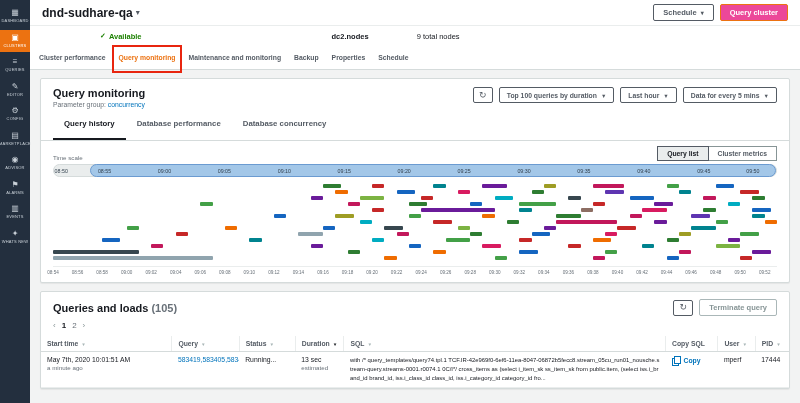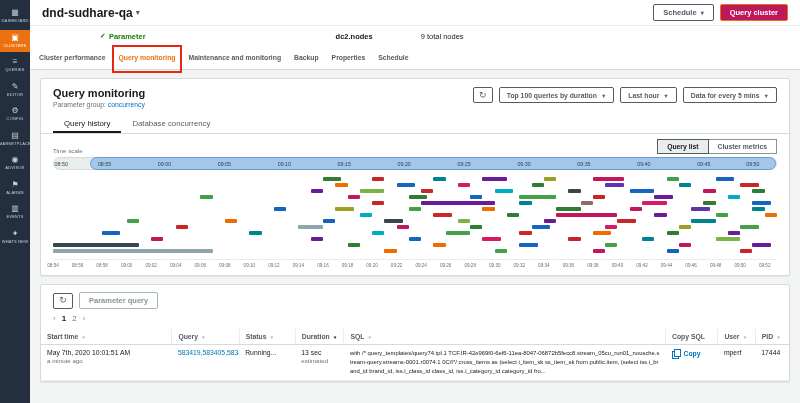--- a/index.html
+++ b/index.html
@@ -11,21 +11,21 @@
 .sb-item.sel{background:#ec7211;color:#fff}
 .sb-ico{font-size:8px;line-height:10px}
 .sb-lbl{font-size:4px;margin-top:1px;text-align:center;letter-spacing:.2px;line-height:4.5px}
 
 .main{flex:1;min-width:0;display:flex;flex-direction:column;background:#fff}
 .topbar{height:26px;flex:none;display:flex;align-items:center;padding:0 12px;background:#fff;border-bottom:1px solid #eaeded}
 .cluster-name{font-size:12px;font-weight:bold}
 .name-caret{font-size:8px;color:#545b64;margin-left:3px}
 .topbar-actions{margin-left:auto;display:flex;gap:6px;align-items:center}
 .btn{font-size:7.5px;font-weight:bold;border:1px solid #545b64;border-radius:2px;background:#fff;color:#545b64;padding:3px 9px;cursor:pointer;white-space:nowrap;font-family:inherit}
-.btn.primary{background:#be185d;border-color:#ec7211;color:#fff}
+.btn.primary{background:#ec4899;border-color:#ec7211;color:#fff}
 .btn.disabled{color:#879596;border-color:#aab7b8}
 .btn .dd-caret{margin-left:4px;font-size:6px}
 .statusbar{height:20px;flex:none;display:flex;align-items:center;font-size:7.5px;background:#fff}
 .status-available{color:#1d8102;font-weight:bold;margin-left:70px;display:flex;align-items:center;gap:3px}
 .check-ico{font-size:7px}
 .node-type{margin-left:190px;font-weight:bold}
 .total-nodes{margin-left:48px}
 .tabbar{height:24px;flex:none;display:flex;align-items:center;gap:13px;padding:0 9px;background:#fff;border-bottom:1px solid #d5dbdb}
 .tab{font-size:6.8px;font-weight:bold;color:#545b64;height:24px;line-height:24px;cursor:pointer;white-space:nowrap}
 .tab.sel{color:#ec7211}
@@ -36,21 +36,21 @@
 .panel{background:#fff;border:1px solid #d5dbdb;border-radius:2px;box-shadow:0 1px 1px rgba(0,0,0,.06)}
 .panel-head{display:flex;justify-content:space-between;align-items:flex-start;padding:8px 12px 6px}
 .panel-title{font-size:11px;font-weight:bold}
 .panel-sub{font-size:6.8px;color:#687078;margin-top:2px}
 .panel-sub .plink{color:#0073bb}
 .head-controls{display:flex;gap:6px;align-items:center}
 .icon-btn{width:20px;height:16px;border:1px solid #545b64;border-radius:2px;background:#fff;color:#545b64;font-size:9px;line-height:13px;text-align:center;cursor:pointer}
 .dropdown{font-size:6.8px;font-weight:bold;color:#545b64;border:1px solid #545b64;border-radius:2px;background:#fff;padding:3.5px 7px;cursor:pointer;white-space:nowrap;font-family:inherit}
 .dropdown .dd-caret{margin-left:4px;font-size:5.5px}
 .subtabs{display:flex;align-items:flex-end;border-bottom:1px solid #d5dbdb;padding:0 12px}
-.subtab{font-size:7.8px;font-weight:normal;color:#545b64;padding:5px 11px 3px;border-bottom:2px solid transparent;cursor:pointer;white-space:nowrap}
+.subtab{font-size:7.8px;font-weight:bold;color:#545b64;padding:5px 11px 10px;border-bottom:2px solid transparent;cursor:pointer;white-space:nowrap}
 .subtab.active{color:#16191f;border-bottom-color:#16191f}
 .ts-row{display:flex;justify-content:space-between;align-items:flex-end;padding:5px 12px 0}
 .ts-label{font-size:6.2px;color:#687078}
 .toggle-group{display:flex}
 .toggle{font-size:6.8px;font-weight:bold;color:#545b64;border:1px solid #879596;background:#fff;padding:3px 9px;cursor:pointer;white-space:nowrap;font-family:inherit}
 .toggle.active{background:#eaeded;border-color:#545b64;color:#16191f}
 .toggle+.toggle{border-left:0}
 
 .brush{position:relative;height:13px;margin:3px 12px 0;background:#eaeded;border:1px solid #d5dbdb;border-radius:7px}
 .brush-sel{position:absolute;top:-1px;bottom:-1px;left:5%;right:0;background:#a3c7e8;border:1px solid #6b9bd1;border-radius:7px}
@@ -151,21 +151,21 @@
       <span class="name-caret">▾</span>
       <div class="topbar-actions">
         <button class="btn"><span>Schedule</span><span class="dd-caret">▾</span></button>
         <button class="btn primary">Query cluster</button>
       </div>
     </header>
 
     <div class="statusbar">
       <span class="status-available">
         <span class="check-ico">✓</span>
-        <span>Parameter</span>
+        <span>Available</span>
       </span>
       <span class="node-type">dc2.nodes</span>
       <span class="total-nodes">9 total nodes</span>
     </div>
 
     <nav class="tabbar">
       <span class="tab">Cluster performance</span>
       <span class="tab sel annotated">Query monitoring</span>
       <span class="tab">Maintenance and monitoring</span>
       <span class="tab">Backup</span>
@@ -187,20 +187,21 @@
           <div class="head-controls">
             <button class="icon-btn"><span>↻</span></button>
             <button class="dropdown"><span>Top 100 queries by duration</span><span class="dd-caret">▼</span></button>
             <button class="dropdown"><span>Last hour</span><span class="dd-caret">▼</span></button>
             <button class="dropdown"><span>Data for every 5 mins</span><span class="dd-caret">▼</span></button>
           </div>
         </div>
 
         <div class="subtabs">
           <span class="subtab active">Query history</span>
+          <span class="subtab">Database performance</span>
           <span class="subtab">Database concurrency</span>
         </div>
 
         <div class="ts-row">
           <span class="ts-label">Time scale</span>
           <div class="toggle-group">
             <button class="toggle active">Query list</button>
             <button class="toggle">Cluster metrics</button>
           </div>
         </div>
@@ -353,23 +354,27 @@
               <span style="left: 88.1356%;">09:46</span>
               <span style="left: 91.5254%;">09:48</span>
               <span style="left: 94.9153%;">09:50</span>
               <span style="left: 98.3051%;">09:52</span>
             </div>
         </div>
       </section>
 
       <section class="panel panel2">
         <div class="p2-head">
+          <div class="p2-title">
+            <span>Queries and loads</span>
+            <span class="p2-count">(105)</span>
+          </div>
           <div class="p2-controls">
             <button class="icon-btn"><span>↻</span></button>
-            <button class="btn disabled">Parameter query</button>
+            <button class="btn disabled">Terminate query</button>
           </div>
         </div>
 
         <div class="filter-row">
           <div class="pagination">
             <span class="page-chev">‹</span>
             <span class="page-num current">1</span>
             <span class="page-num">2</span>
             <span class="page-chev">›</span>
           </div>

